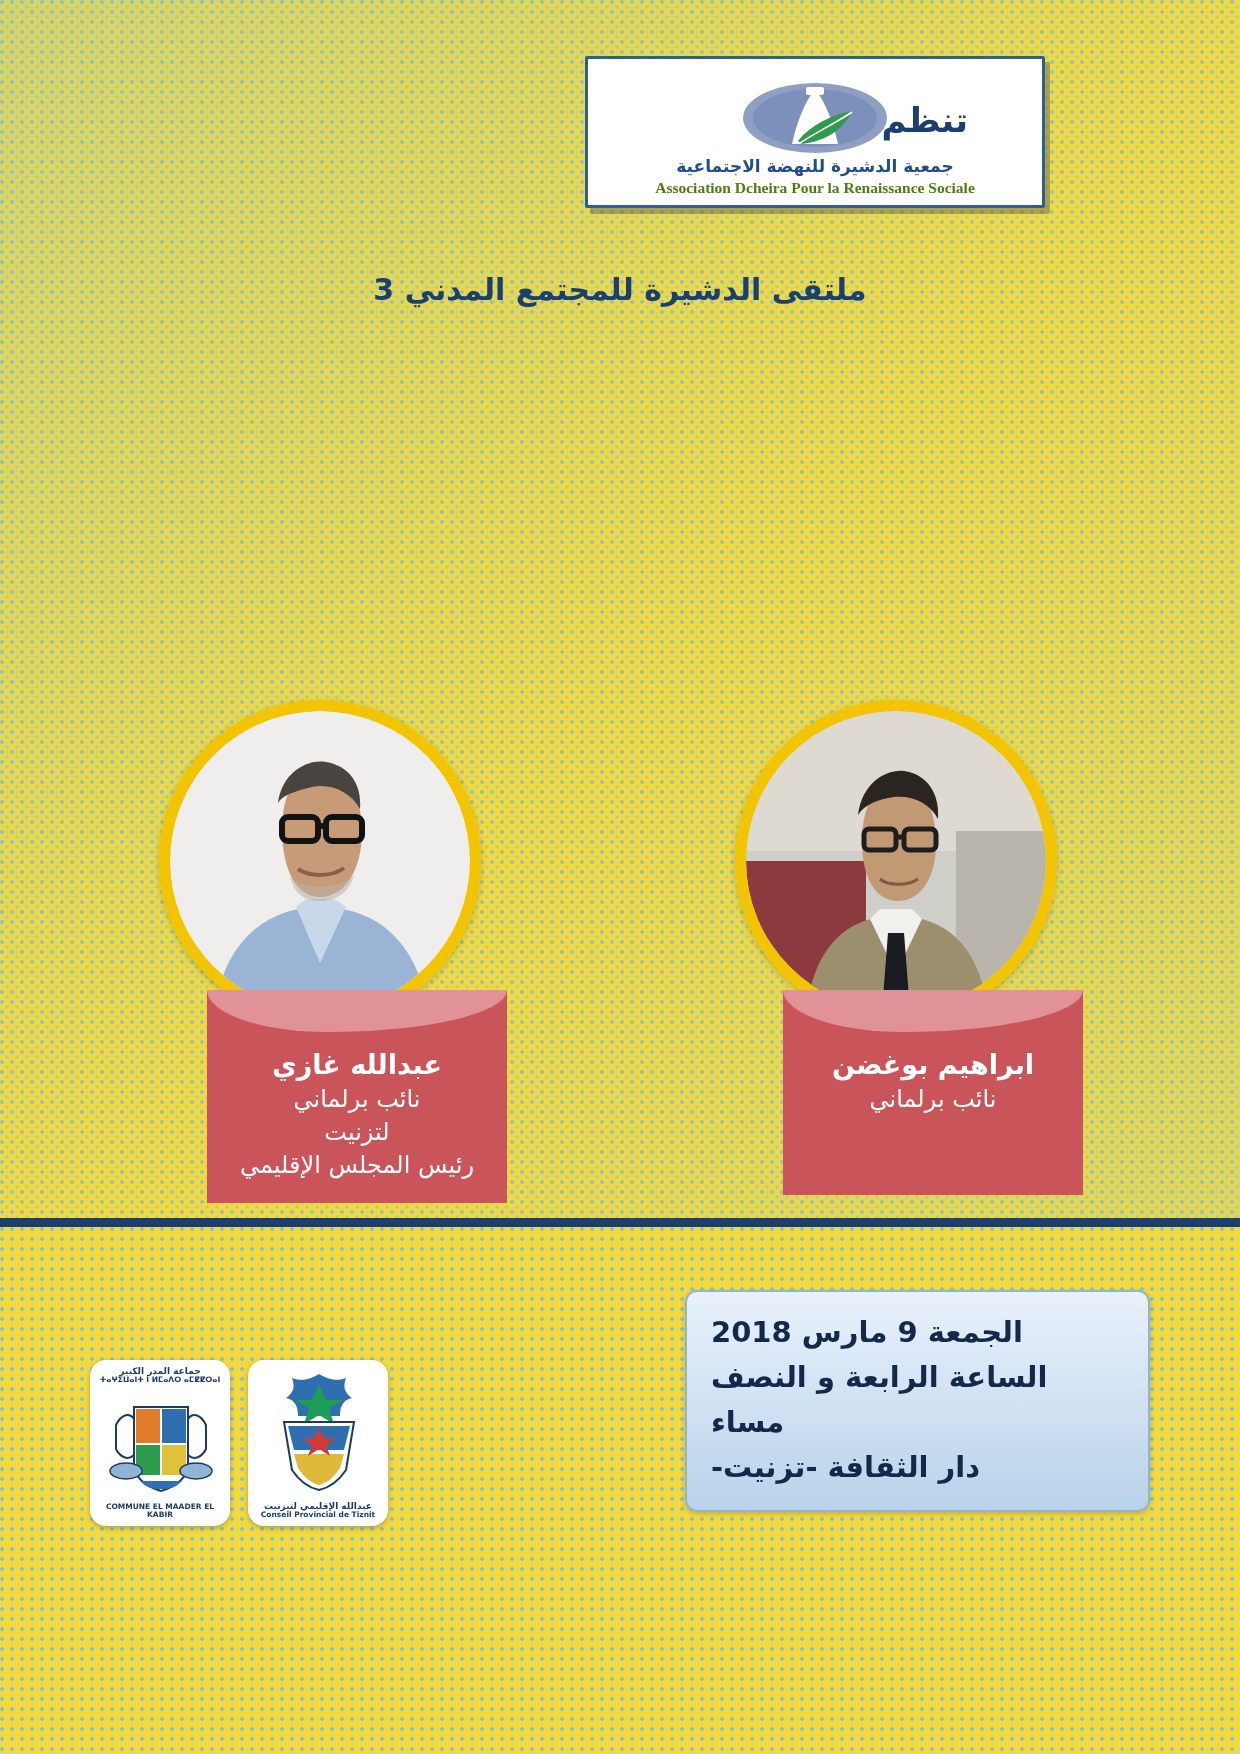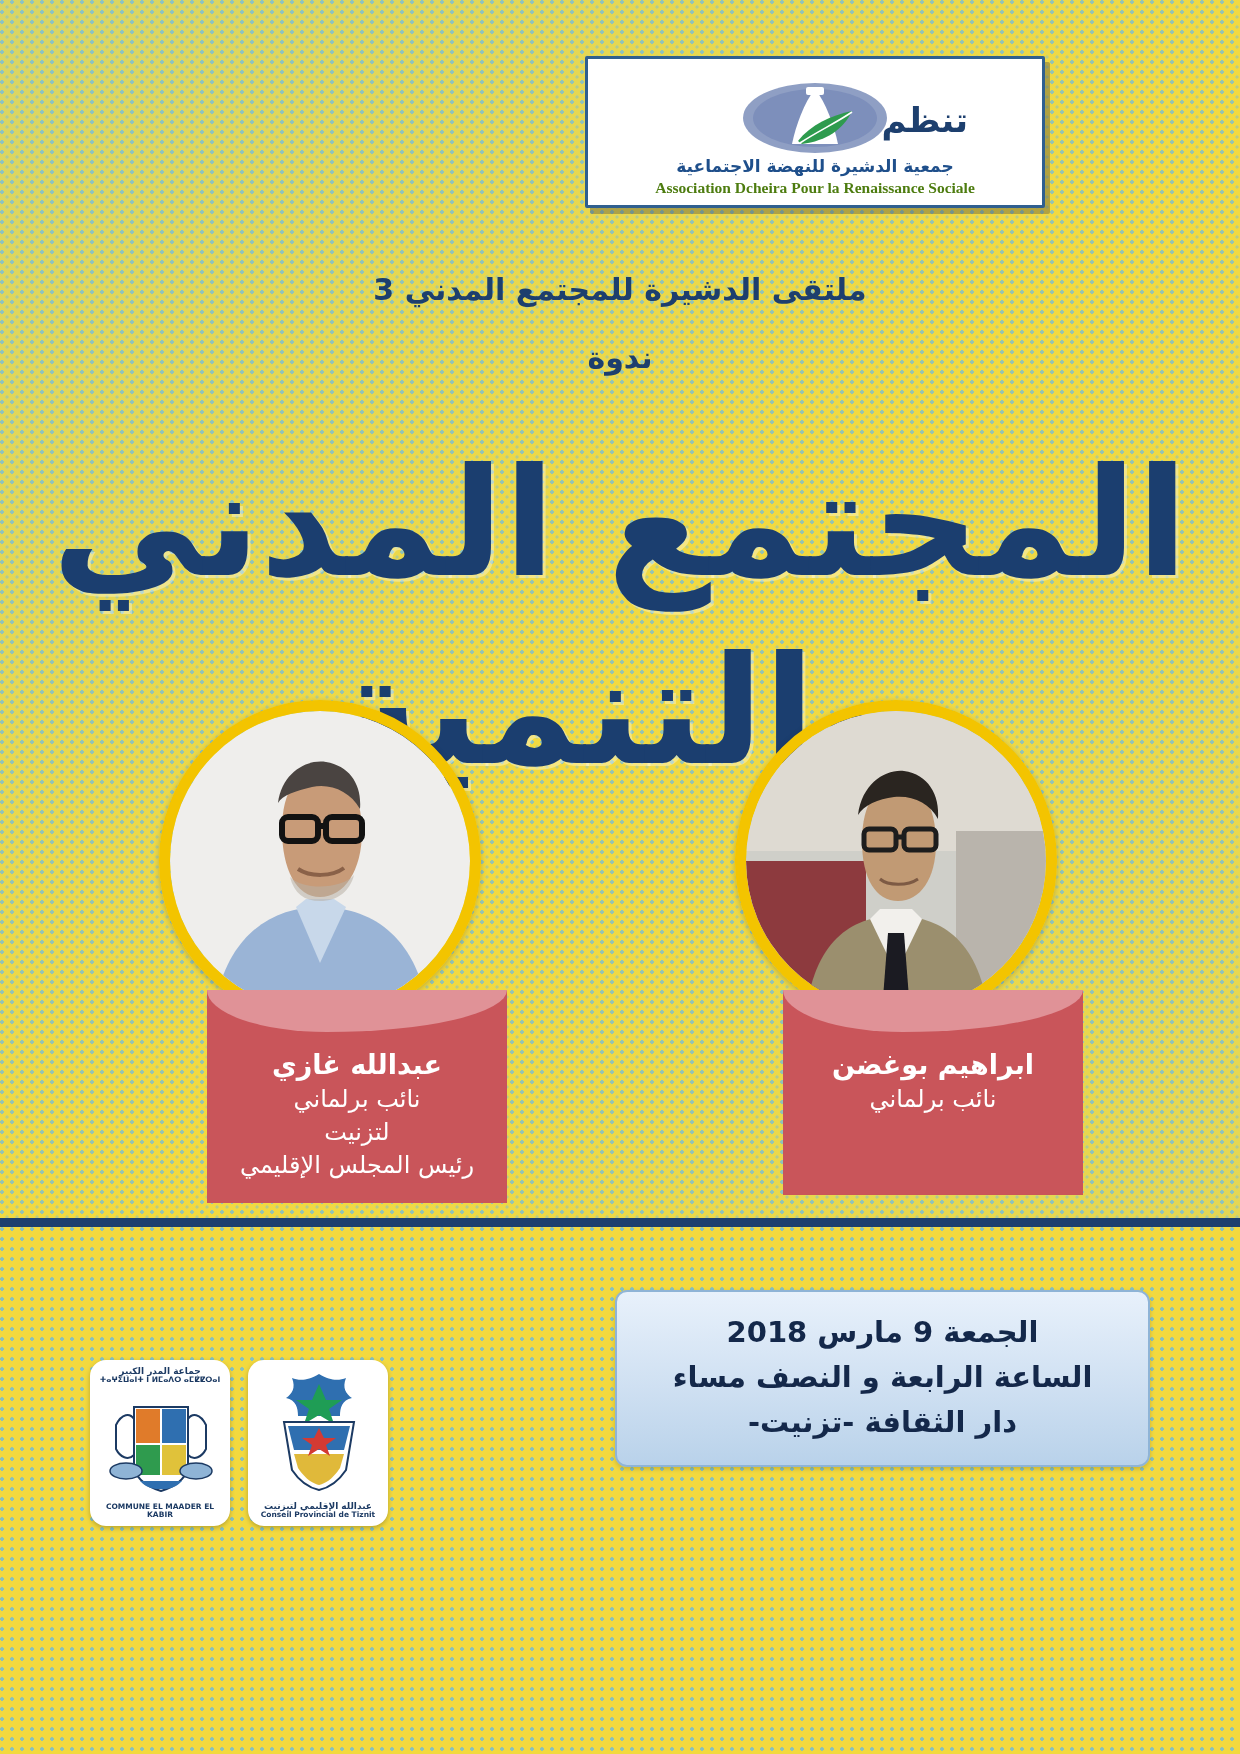--- a/index.html
+++ b/index.html
@@ -154,27 +154,27 @@
   }
   .footer-band {
     top: 1227px; left: 0; right: 0; height: 527px;
     background-image:
       radial-gradient(circle at 2px 2px, rgba(120,190,210,0.85) 1.6px, rgba(0,0,0,0) 2.1px);
     background-size: 10px 10px;
     background-color: #f2d93f;
   }
   .info-card {
     top: 1290px; right: 90px;
-    width: 535px;
+    width: 465px;
     background: linear-gradient(180deg, #e8f1fb 0%, #cfe0f2 55%, #b9d2ea 100%);
     border: 2px solid #8fb4d6;
     border-radius: 12px;
-    padding: 18px 37px 20px;
+    padding: 18px 24px 20px;
     box-sizing: border-box;
-    text-align: center;
+    text-align: left;
     box-shadow: 0 2px 5px rgba(0,0,0,0.18);
   }
   .info-line {
     font-size: 29px;
     font-weight: bold;
     color: #14284a;
     line-height: 1.55;
   }
   .footer-logos {
     top: 1360px; left: 90px;
@@ -220,22 +220,20 @@
         <path d="M60 62 C78 50 96 42 112 31" stroke="#ffffff" stroke-width="1.6" fill="none"></path>
       </svg>
     </div>
     <div class="org-ar">جمعية الدشيرة للنهضة الاجتماعية</div>
     <div class="org-fr">Association Dcheira Pour la Renaissance Sociale</div>
   </div>
 
   <div class="layer tanzim">تنظم</div>
 
   <div class="layer meeting-line">ملتقى الدشيرة للمجتمع المدني 3</div>
-  <div class="layer nadwa">ندوة</div>
-  <div class="layer big-title">المجتمع المدني والتنمية</div>
 
   <div class="layer speakers">
 
     <div class="speaker right">
       <div class="photo-ring">
         <div class="photo-inner">
           <svg viewBox="0 0 300 300" width="300" height="300" aria-hidden="true">
             <rect width="300" height="300" fill="#cfcfc9"></rect>
             <rect x="0" y="0" width="300" height="140" fill="#dedad2"></rect>
             <rect x="0" y="150" width="120" height="150" fill="#8d3a3e"></rect>

